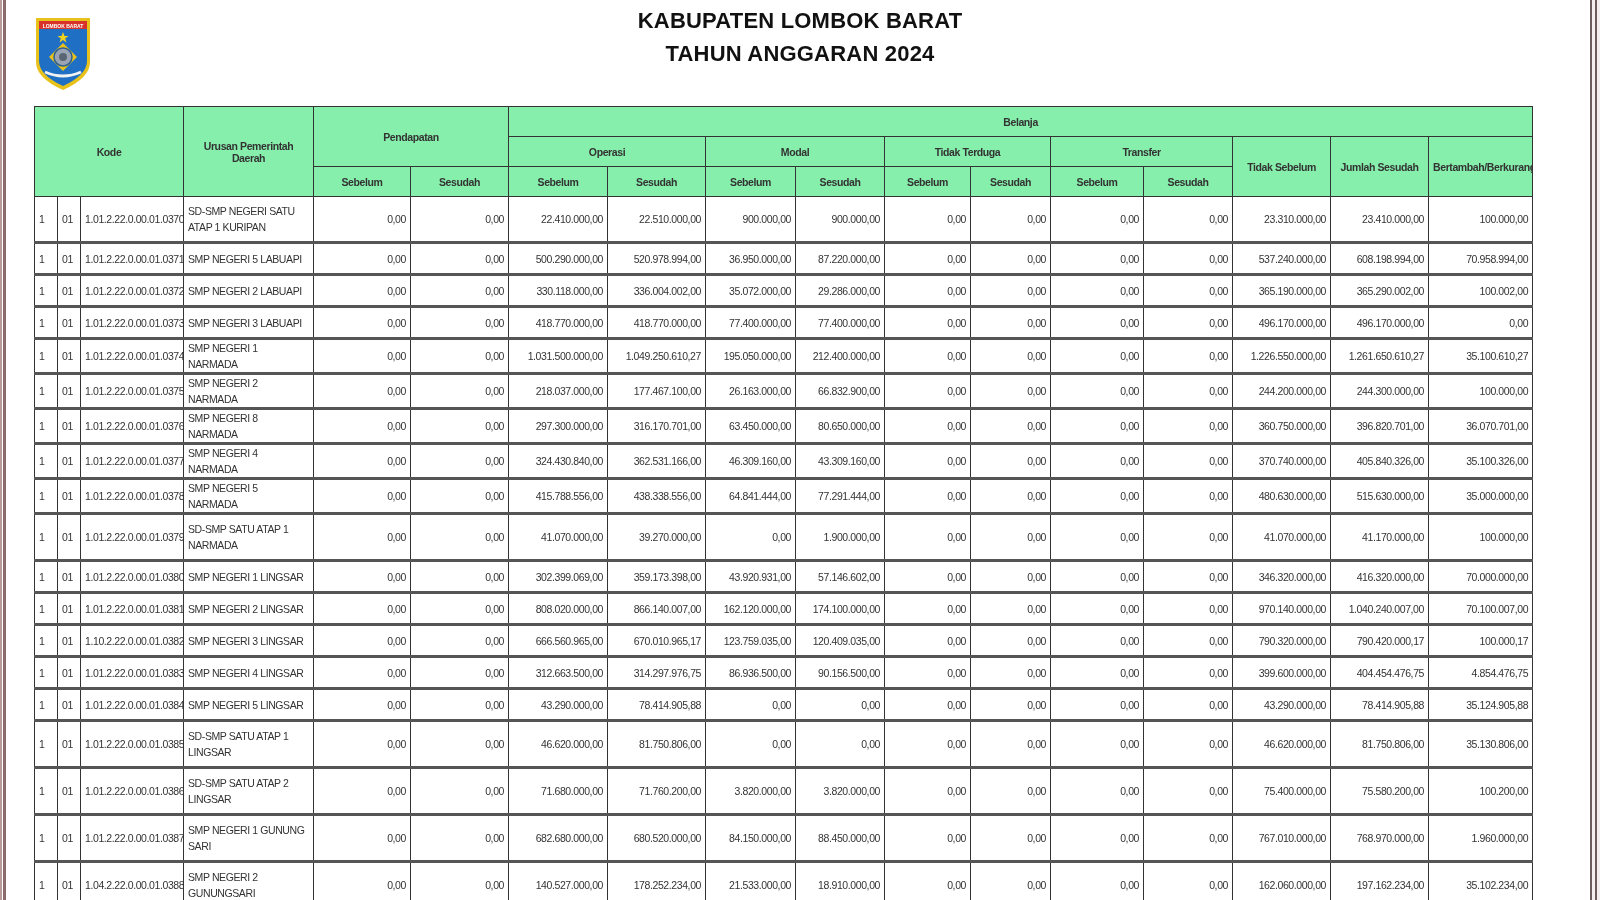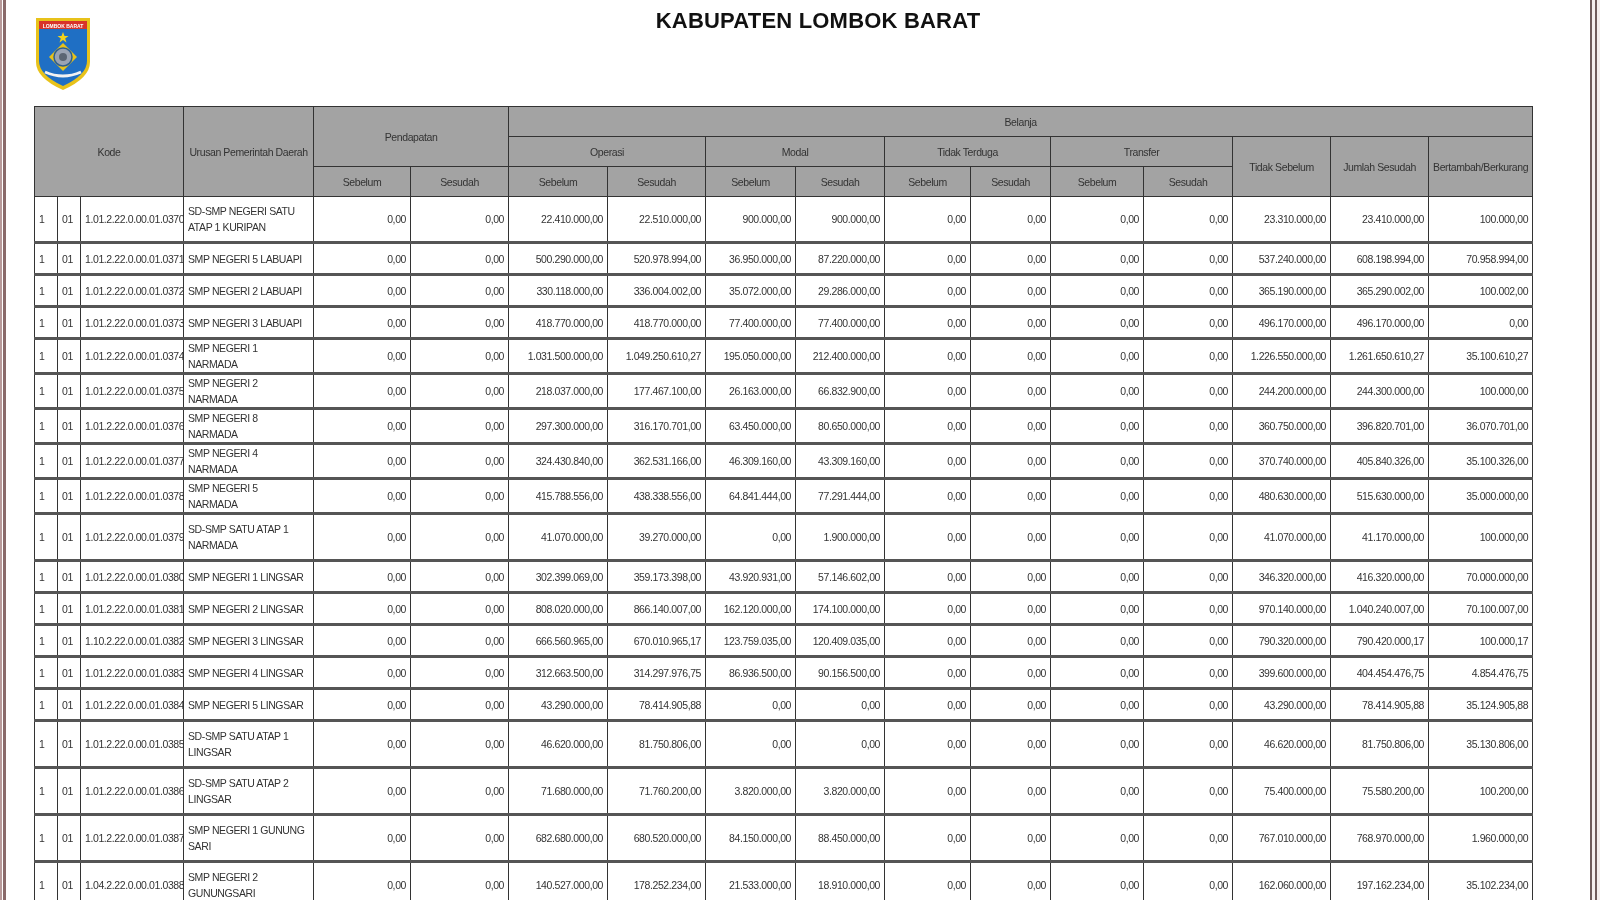--- a/index.html
+++ b/index.html
@@ -6,33 +6,33 @@
   body {
     width: 1600px; height: 900px; overflow: hidden; background: #ffffff;
     font-family: "Liberation Sans", sans-serif; color: #222; position: relative;
   }
   .edge-left { position: absolute; left: 0; top: 0; width: 6px; height: 900px; background: #ffffff; border-right: 3px solid #8a6a6a; box-sizing: border-box; }
   .edge-left::after { content: ""; position: absolute; left: 0; top: 0; width: 2px; height: 100%; background: #b89a9a; }
   .edge-right { position: absolute; left: 1590px; top: 0; width: 10px; height: 900px; background: #f3eded; border-left: 2px solid #6e5a5a; box-sizing: border-box; }
   .edge-right::after { content: ""; position: absolute; left: 3px; top: 0; width: 2px; height: 100%; background: #6e5a5a; }
 
   .logo { position: absolute; left: 33px; top: 14px; width: 60px; height: 78px; }
-  .titles { position: absolute; left: 100px; top: 4px; width: 1436px; text-align: center; font-weight: bold; color: #111; }
+  .titles { position: absolute; left: 82px; top: 4px; width: 1436px; text-align: center; font-weight: bold; color: #111; }
   .titles div { font-size: 22px; line-height: 33px; letter-spacing: 0.2px; }
 
   table.apbd {
     position: absolute; left: 34px; top: 106px; width: 1498px;
     border-collapse: collapse; table-layout: fixed;
   }
   table.apbd th, table.apbd td {
     border: 1.5px solid #333; padding: 0 4px; font-size: 10.5px; overflow: hidden;
     font-family: "Liberation Sans Narrow", "Liberation Sans", sans-serif;
     letter-spacing: -0.4px; color: #333;
   }
-  table.apbd th { font-weight: normal; text-align: center; height: 29px; background: #a3a3a3; }
+  table.apbd th { font-weight: bold; text-align: center; height: 29px; background: #86efac; }
   table.apbd td { text-align: right; white-space: nowrap; }
   table.apbd td.l { text-align: left; }
   table.apbd td.wrap { white-space: normal; line-height: 16px; }
   tr.r-short td { height: 29px; }
   tr.r-tall td { height: 44px; }
   tr.thick-top td { border-top: 3px solid #555; }
 </style>
 </head>
 <body>
 
@@ -46,20 +46,21 @@
   <text x="30" y="13.5" font-size="5" text-anchor="middle" fill="#fff" font-family="Liberation Sans, sans-serif" font-weight="bold">LOMBOK BARAT</text>
   <polygon points="30,18 31.5,22 35.5,22 32.2,24.5 33.5,28.5 30,26 26.5,28.5 27.8,24.5 24.5,22 28.5,22" fill="#f2d21c"></polygon>
   <polygon points="30,29 44,43 30,57 16,43" fill="#e8c21a"></polygon>
   <circle cx="30" cy="43" r="9" fill="#9aa4b4" stroke="#2e5f8f" stroke-width="1.5"></circle>
   <circle cx="30" cy="43" r="4" fill="#5b6674"></circle>
   <path d="M12 58 Q30 66 48 58" stroke="#f2f2f2" stroke-width="3" fill="none"></path>
 </svg>
 
 <div class="titles">
   <div>KABUPATEN LOMBOK BARAT</div>
+  <div>TAHUN ANGGARAN 2024</div>
 </div>
 
 <table class="apbd">
   <colgroup>
     <col style="width:23px">
       <col style="width:23px">
       <col style="width:103px">
       <col style="width:130px">
     <col style="width:97px">
       <col style="width:98px">

